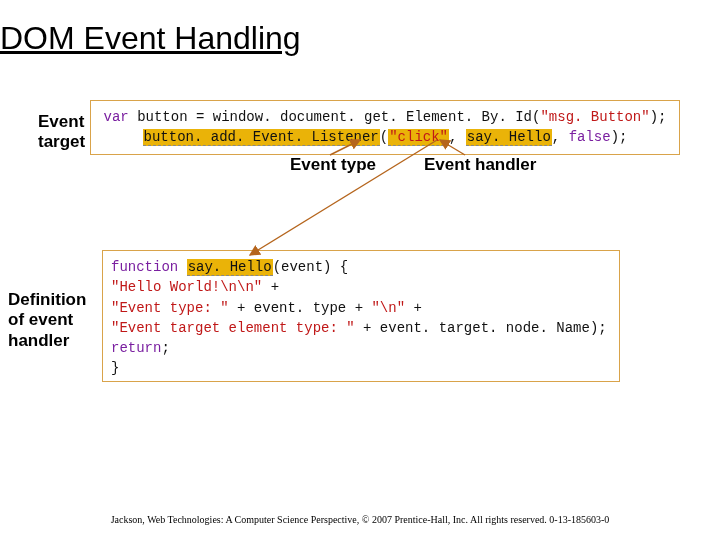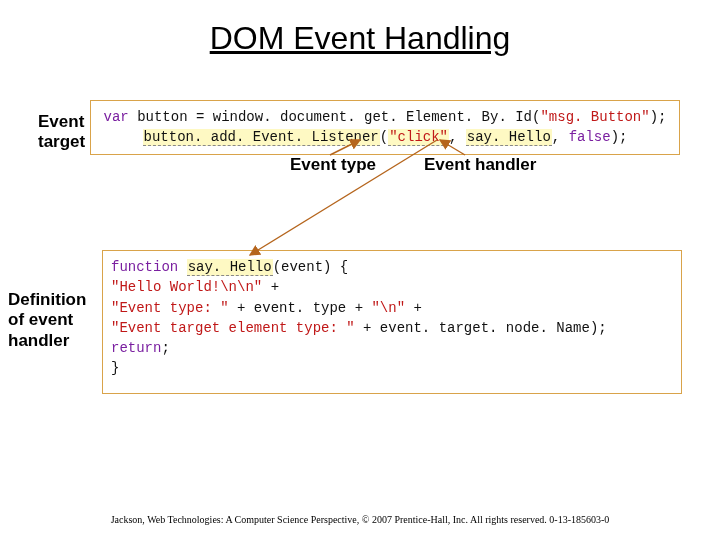--- a/index.html
+++ b/index.html
@@ -6,21 +6,20 @@
     margin: 0;
     padding: 0;
     width: 720px;
     height: 540px;
     background: #fff;
     font-family: Arial, Helvetica, sans-serif;
     position: relative;
     overflow: hidden;
   }
   .title {
-    text-align: center;
     font-size: 32px;
     margin-top: 20px;
     text-decoration: underline;
     color: #000;
   }
   .code-block-1 {
     position: absolute;
     left: 90px;
     top: 100px;
     width: 590px;
@@ -30,33 +29,33 @@
     font-family: "Courier New", Courier, monospace;
     font-size: 14px;
     line-height: 1.45;
     color: #111;
     text-align: center;
   }
   .code-block-2 {
     position: absolute;
     left: 102px;
     top: 250px;
-    width: 580px;
+    width: 518px;
     border: 1px solid #d9a34a;
-    padding: 6px 8px 14px 8px;
+    padding: 6px 8px 2px 8px;
     box-sizing: border-box;
     font-family: "Courier New", Courier, monospace;
     font-size: 14px;
     line-height: 1.45;
     color: #111;
   }
   .kw { color: #7a1fa0; }
   .str { color: #c01818; }
   .hl {
-    background: #fef9c3;
+    background: #eab308;
     border-bottom: 1px dashed #888;
     padding: 0 1px;
   }
   .label {
     position: absolute;
     font-size: 17px;
     color: #000;
     line-height: 1.2;
     font-weight: bold;
   }

